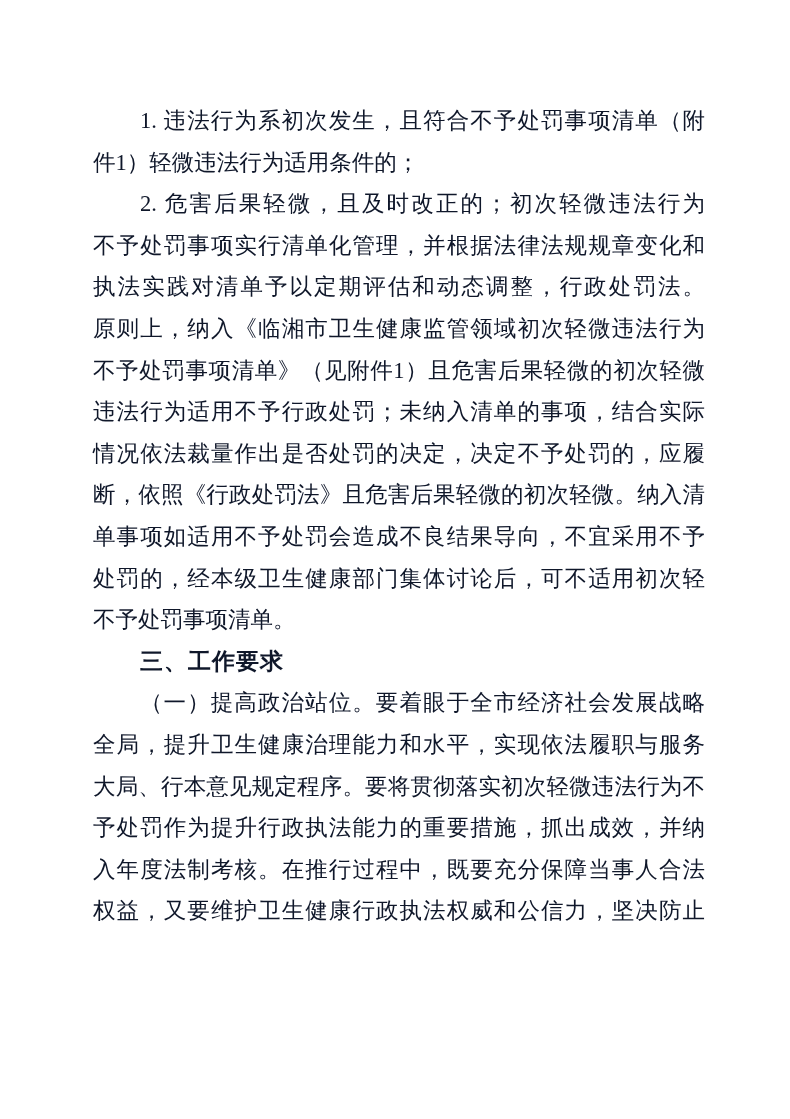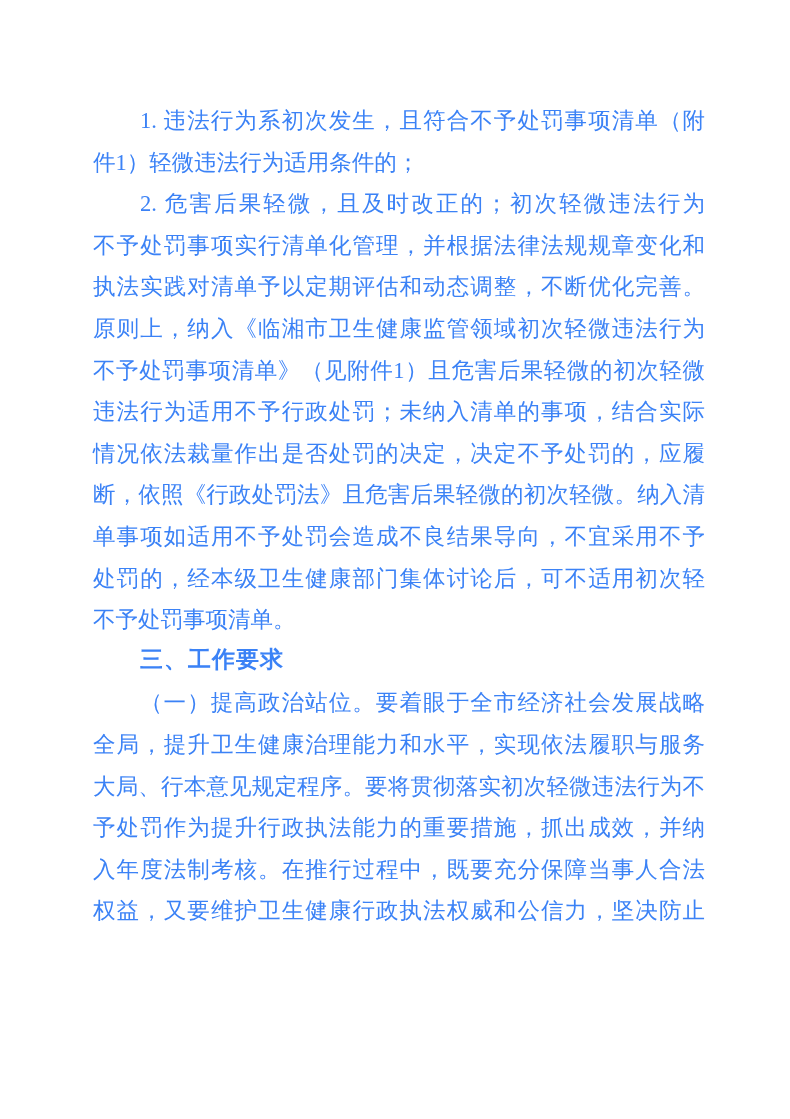--- a/index.html
+++ b/index.html
@@ -21,52 +21,52 @@
     background: #ffffff;
   }
   .text-block {
     position: absolute;
     left: 93px;
     top: 100px;
     width: 612px;
     font-family: "Liberation Serif", "DejaVu Serif", serif;
     font-size: 22.5px;
     line-height: 41.6px;
-    color: #3b82f6;
+    color: #0f172a;
     -webkit-font-smoothing: antialiased;
   }
   .line {
     height: 41.6px;
     overflow: visible;
   }
   
   .line.j {
     text-align: justify;
     text-align-last: justify;
   }
   .line.ind {
     padding-left: 47px;
   }
   .line.bold {
     font-weight: bold;
-    font-family: Liberation Mono, monospace;
+    font-family: Liberation Sans, sans-serif;
     font-size: 23px;
     letter-spacing: 1px;
   }
 </style>
 </head>
 <body>
 
 <div class="page">
   <div class="text-block">
       <div class="line j ind">1. 违法行为系初次发生，且符合不予处罚事项清单（附</div>
       <div class="line">件1）轻微违法行为适用条件的；</div>
       <div class="line j ind">2. 危害后果轻微，且及时改正的；初次轻微违法行为</div>
       <div class="line j">不予处罚事项实行清单化管理，并根据法律法规规章变化和</div>
-      <div class="line j">执法实践对清单予以定期评估和动态调整，不断优化完善。</div>
+      <div class="line j">执法实践对清单予以定期评估和动态调整，行政处罚法。</div>
       <div class="line j">原则上，纳入《临湘市卫生健康监管领域初次轻微违法行为</div>
       <div class="line j">不予处罚事项清单》（见附件1）且危害后果轻微的初次轻微</div>
       <div class="line j">违法行为适用不予行政处罚；未纳入清单的事项，结合实际</div>
       <div class="line j">情况依法裁量作出是否处罚的决定，决定不予处罚的，应履</div>
       <div class="line j">断，依照《行政处罚法》且危害后果轻微的初次轻微。纳入清</div>
       <div class="line j">单事项如适用不予处罚会造成不良结果导向，不宜采用不予</div>
       <div class="line j">处罚的，经本级卫生健康部门集体讨论后，可不适用初次轻</div>
       <div class="line">不予处罚事项清单。</div>
       <div class="line ind bold">三、工作要求</div>
       <div class="line j ind">（一）提高政治站位。要着眼于全市经济社会发展战略</div>

